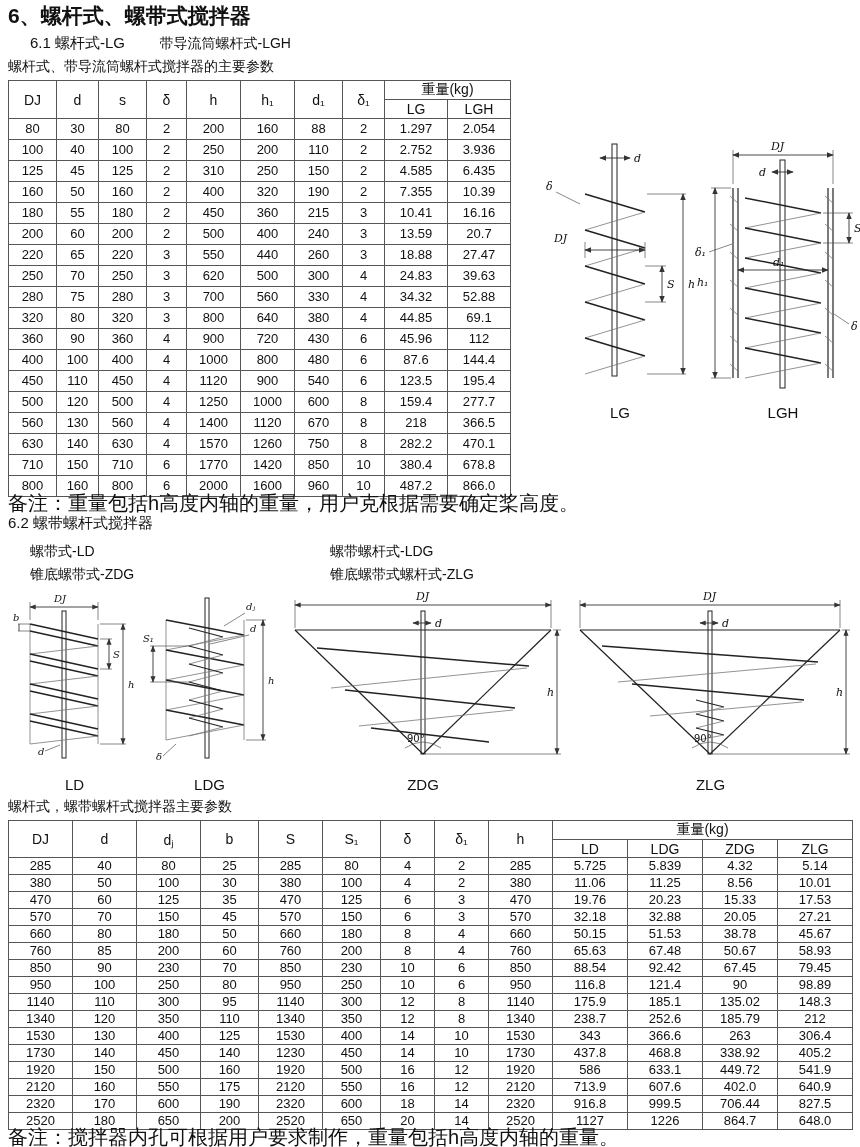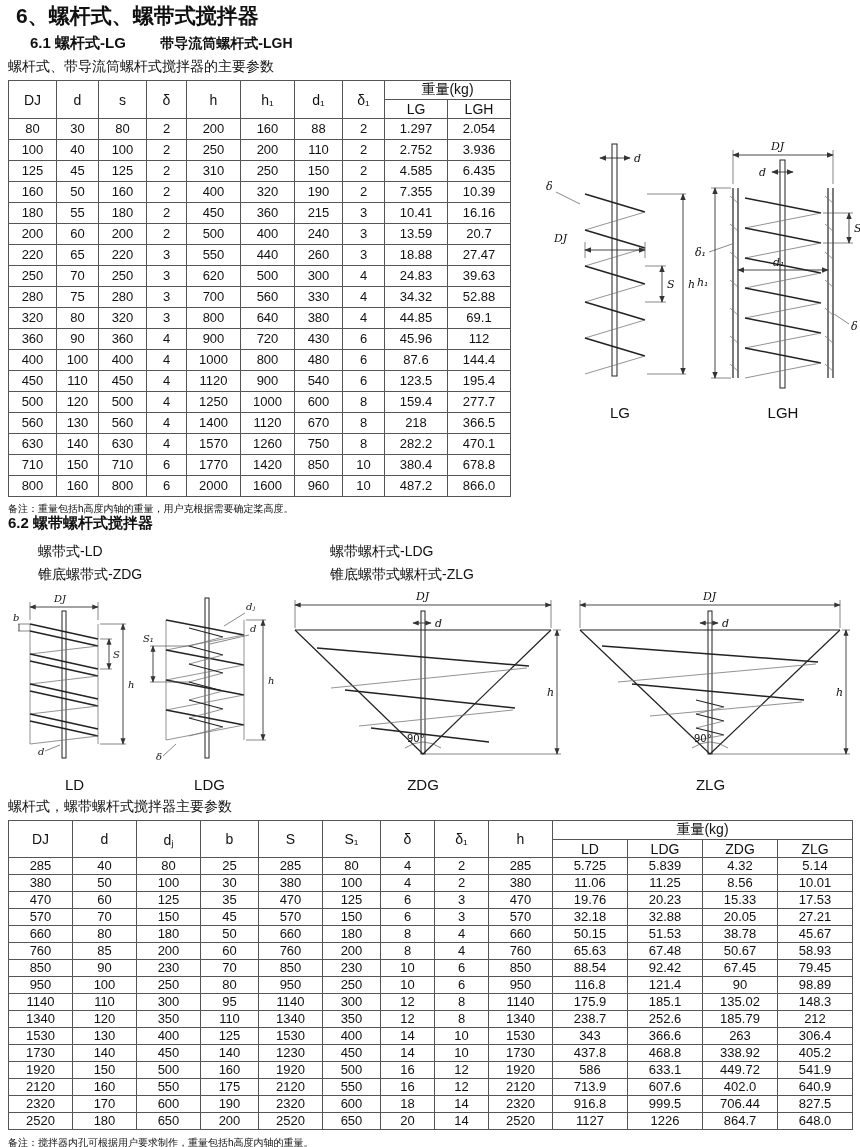--- a/index.html
+++ b/index.html
@@ -1,23 +1,23 @@
 <!DOCTYPE html>
 <html><head>
 <meta charset="utf-8">
 <style>
   html,body{margin:0;padding:0;background:#fff;}
   .page{position:relative;width:860px;height:1147px;background:#fff;overflow:hidden;
         font-family:"Liberation Sans",sans-serif;color:#111;}
   .abs{position:absolute;}
   .title{font-size:21px;font-weight:bold;}
-  .h2{font-size:15px;font-weight:bold;}
+  .h2{font-size:15px;font-weight:normal;}
   .body-text{font-size:14px;}
-  .note{font-size:10px;margin-top:12px;}
-  .sub{font-size:14px;margin-left:30px;font-weight:700;}
+  .note{font-size:20px;}
+  .sub{font-size:14px;margin-left:30px;font-weight:400;}
   table.data{border-collapse:collapse;table-layout:fixed;position:absolute;background:#fff;}
   table.data th, table.data td{border:1px solid #555;text-align:center;padding:0;
         font-weight:400;color:#111;overflow:hidden;white-space:nowrap;}
   .t1 th{font-size:14px;height:18px;}
   .t1 td{font-size:13px;height:20px;line-height:20px;}
   .t2 th{font-size:14px;height:17px;}
   .t2 td{font-size:13px;height:16px;line-height:16px;}
   .typelabels div{font-size:14px;line-height:23px;}
   .diagram-label{font-size:15px;text-align:center;}
   svg.diag{position:absolute;overflow:visible;}
@@ -30,21 +30,21 @@
   .ext{stroke:#555;stroke-width:0.7;fill:none;}
   .dimlabel{font:italic 11px "DejaVu Serif",serif;fill:#111;}
   .dimlabel2{font:italic 10px "DejaVu Serif",serif;fill:#111;}
   .angle{font:10px "DejaVu Sans",sans-serif;fill:#111;}
 </style>
 </head>
 <body>
 
 <div class="page">
 
-  <div class="abs title" style="left:16px;top:2px">6、螺杆式、螺带式搅拌器</div>
+  <div class="abs title" style="left:8px;top:2px">6、螺杆式、螺带式搅拌器</div>
   <div class="abs" style="left:30px;top:34px">
     <span class="h2">6.1 螺杆式-LG</span>
     <span class="sub">带导流筒螺杆式-LGH</span>
   </div>
   <div class="abs body-text" style="left:8px;top:58px">螺杆式、带导流筒螺杆式搅拌器的主要参数</div>
 
   <table class="data t1" style="left:8px;top:80px;width:502px">
     <colgroup>
       <col style="width:48px">
         <col style="width:42px">
@@ -397,21 +397,21 @@
     <text class="dimlabel" x="4" y="148">h₁</text>
     <text class="dimlabel" x="161" y="94">S</text>
     <text class="dimlabel" x="158" y="192">δ</text>
   </svg>
   <div class="abs diagram-label" style="left:693px;top:404px;width:180px">LGH</div>
 
   <div class="abs note" style="left:8px;top:490px">备注：重量包括h高度内轴的重量，用户克根据需要确定桨高度。</div>
 
   <div class="abs h2" style="left:8px;top:514px">6.2 螺带螺杆式搅拌器</div>
 
-  <div class="abs typelabels" style="left:38px;top:540px">
+  <div class="abs typelabels" style="left:30px;top:540px">
     <div>螺带式-LD</div>
     <div>锥底螺带式-ZDG</div>
   </div>
   <div class="abs typelabels" style="left:330px;top:540px">
     <div>螺带螺杆式-LDG</div>
     <div>锥底螺带式螺杆式-ZLG</div>
   </div>
 
   <svg class="diag" style="left:12px;top:592px" width="125" height="182" viewBox="0 0 125 182">
     <defs>

